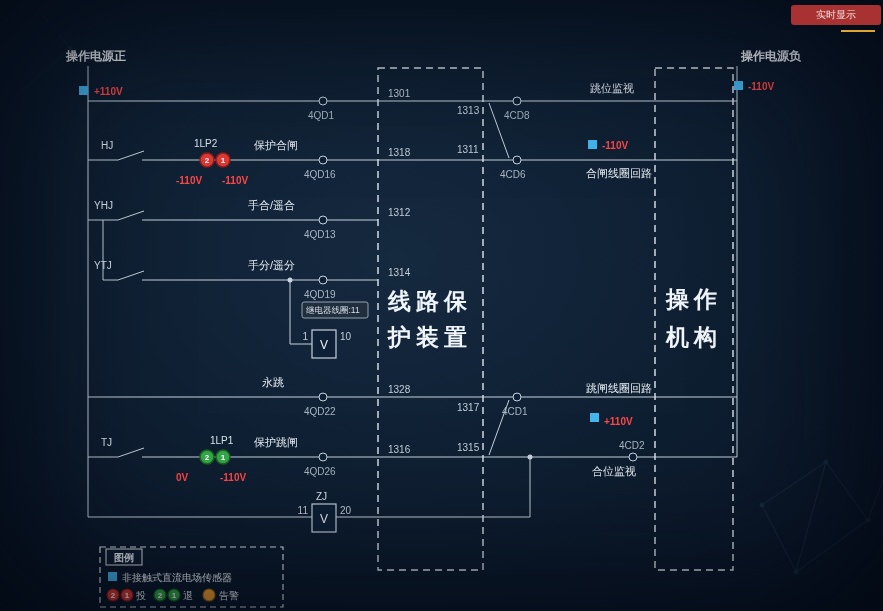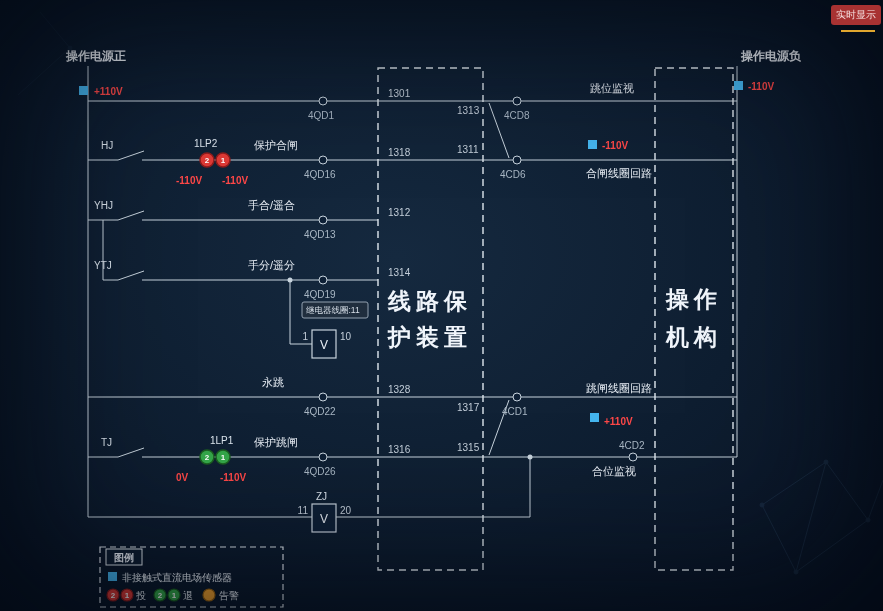--- a/index.html
+++ b/index.html
@@ -15,21 +15,21 @@
   .des{font-size:10px;fill:#a9b7c4;}
   .volt{font-size:10px;font-weight:bold;fill:#ff4848;}
   .sw{font-size:10px;fill:#dce5ee;}
   .big{font-size:23px;font-weight:bold;letter-spacing:5px;fill:#f0f5fb;}
   .power{font-size:12px;font-weight:bold;fill:#f0f5fb;}
   .num{font-size:8px;font-weight:bold;text-anchor:middle;fill:#ffffff;}
   .tiny{font-size:8.5px;fill:#d7dfe8;}
   .legtxt{font-size:10px;}
   .coilV{font-size:12px;text-anchor:middle;fill:#e8eef5;}
   .live-btn{position:absolute;top:5px;right:2px;background:#a83232;color:#f6e0e0;
-    font-size:10px;line-height:1;padding:5px 5px;border-radius:3px;cursor:pointer;z-index:5;text-align:right;}
+    font-size:10px;line-height:1;padding:5px 25px;border-radius:3px;cursor:pointer;z-index:5;text-align:right;}
   .live-underline{position:absolute;top:30px;right:8px;width:34px;height:2px;background:#e0a62e;z-index:5;}
 </style>
 </head>
 <body>
 
 <div class="stage">
   <svg width="883" height="611" viewBox="0 0 883 611">
 
     <g stroke="#6fa8d8" stroke-width="1" opacity="0.12" fill="none">
       <line x1="762" y1="505" x2="826" y2="462"></line>

